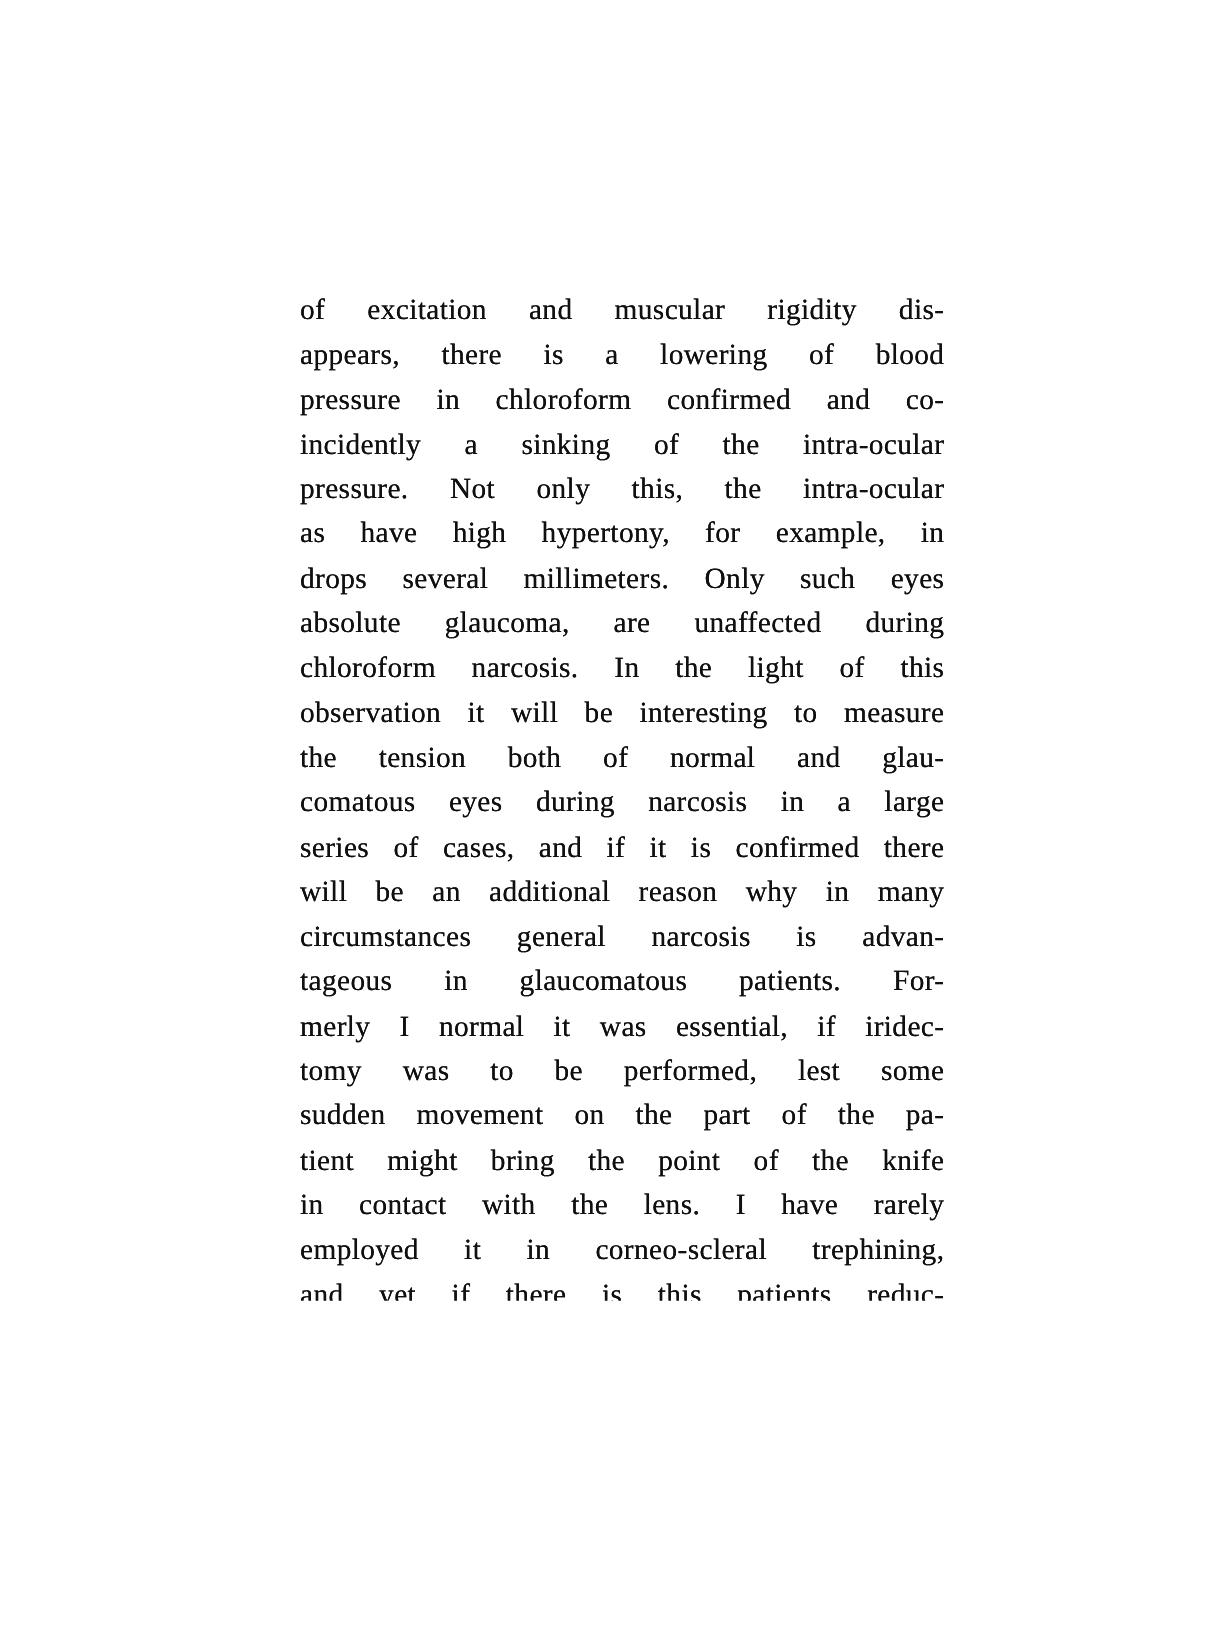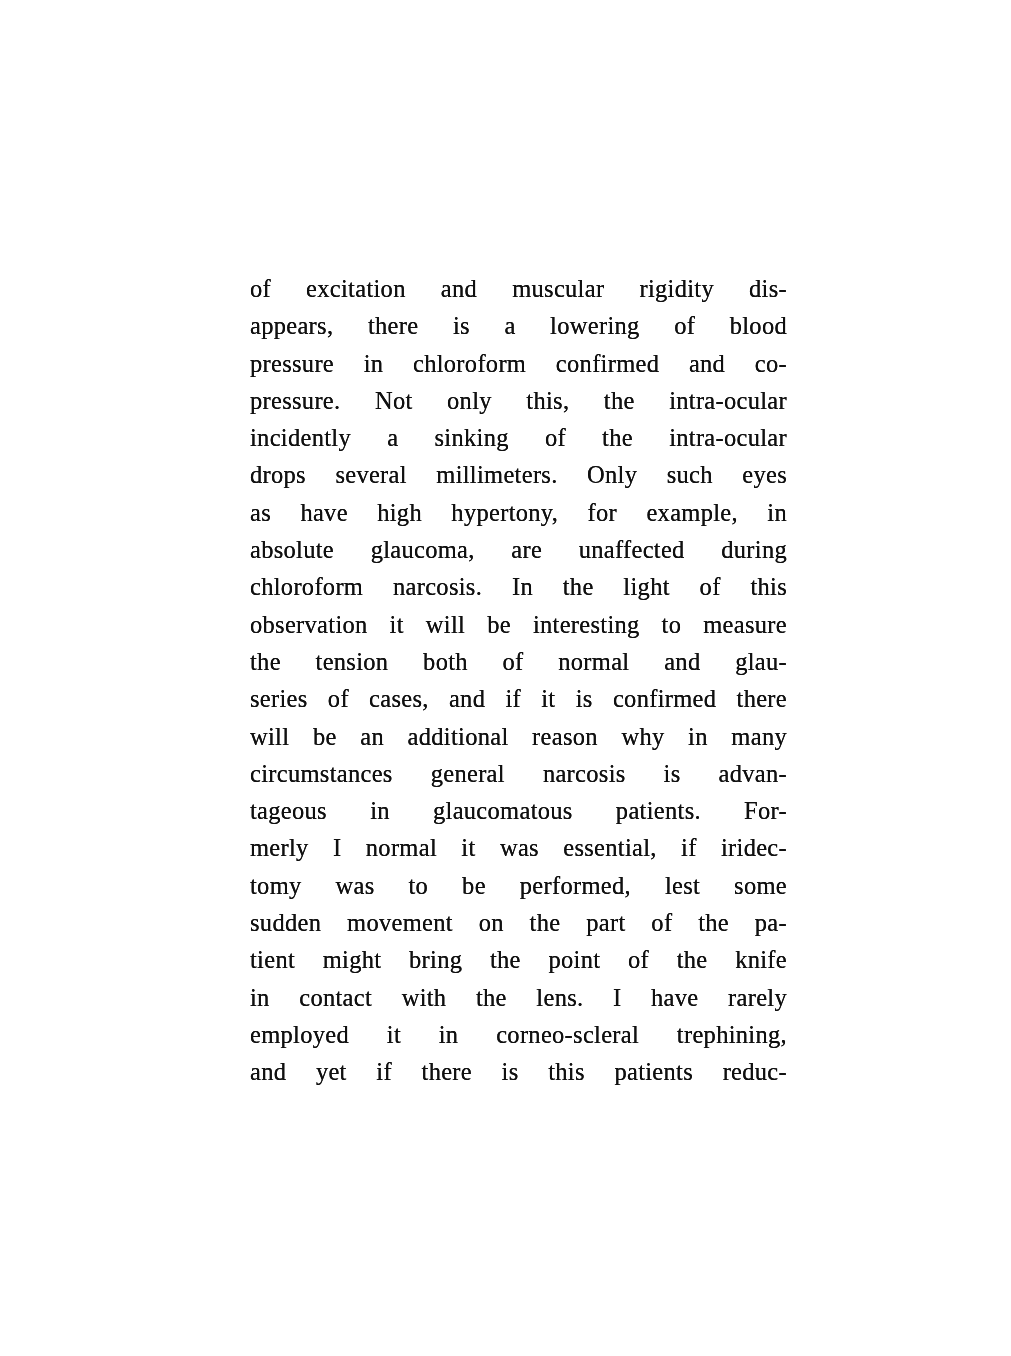--- a/index.html
+++ b/index.html
@@ -8,21 +8,20 @@
     background: #ffffff;
   }
   .page {
     position: relative;
     width: 1011px;
     height: 1084px;
     background: #ffffff;
     overflow: hidden;
     font-family: "Liberation Serif", "DejaVu Serif", serif;
     color: #101010;
-    margin-top: 30px;
   }
   .text-block {
     position: absolute;
     left: 250px;
     top: 240px;
     width: 537px;
   }
   .line {
     font-size: 24.5px;
     line-height: 37.3px;
@@ -79,42 +78,45 @@
     <div class="line">
         <div class="line-inner">of excitation and muscular rigidity dis-</div>
       </div>
     <div class="line">
         <div class="line-inner">appears, there is a lowering of blood</div>
       </div>
     <div class="line">
         <div class="line-inner">pressure in chloroform confirmed and co-</div>
       </div>
     <div class="line">
+        <div class="line-inner">incidently a sinking of the intra-ocular</div>
+      </div>
+    <div class="line">
         <div class="line-inner">pressure.  Not only this, the intra-ocular</div>
       </div>
     <div class="line">
-        <div class="line-inner">incidently a sinking of the intra-ocular</div>
+        <div class="line-inner">as have high hypertony, for example, in</div>
       </div>
     <div class="line">
         <div class="line-inner">drops several millimeters.  Only such eyes</div>
-      </div>
-    <div class="line">
-        <div class="line-inner">as have high hypertony, for example, in</div>
       </div>
     <div class="line">
         <div class="line-inner">absolute glaucoma, are unaffected during</div>
       </div>
     <div class="line">
         <div class="line-inner">chloroform narcosis.  In the light of this</div>
       </div>
     <div class="line">
         <div class="line-inner">observation it will be interesting to measure</div>
       </div>
     <div class="line">
         <div class="line-inner">the tension both of normal and glau-</div>
+      </div>
+    <div class="line">
+        <div class="line-inner">comatous eyes during narcosis in a large</div>
       </div>
     <div class="line">
         <div class="line-inner">series of cases, and if it is confirmed there</div>
       </div>
     <div class="line">
         <div class="line-inner">will be an additional reason why in many</div>
       </div>
     <div class="line">
         <div class="line-inner">circumstances general narcosis is advan-</div>
       </div>

